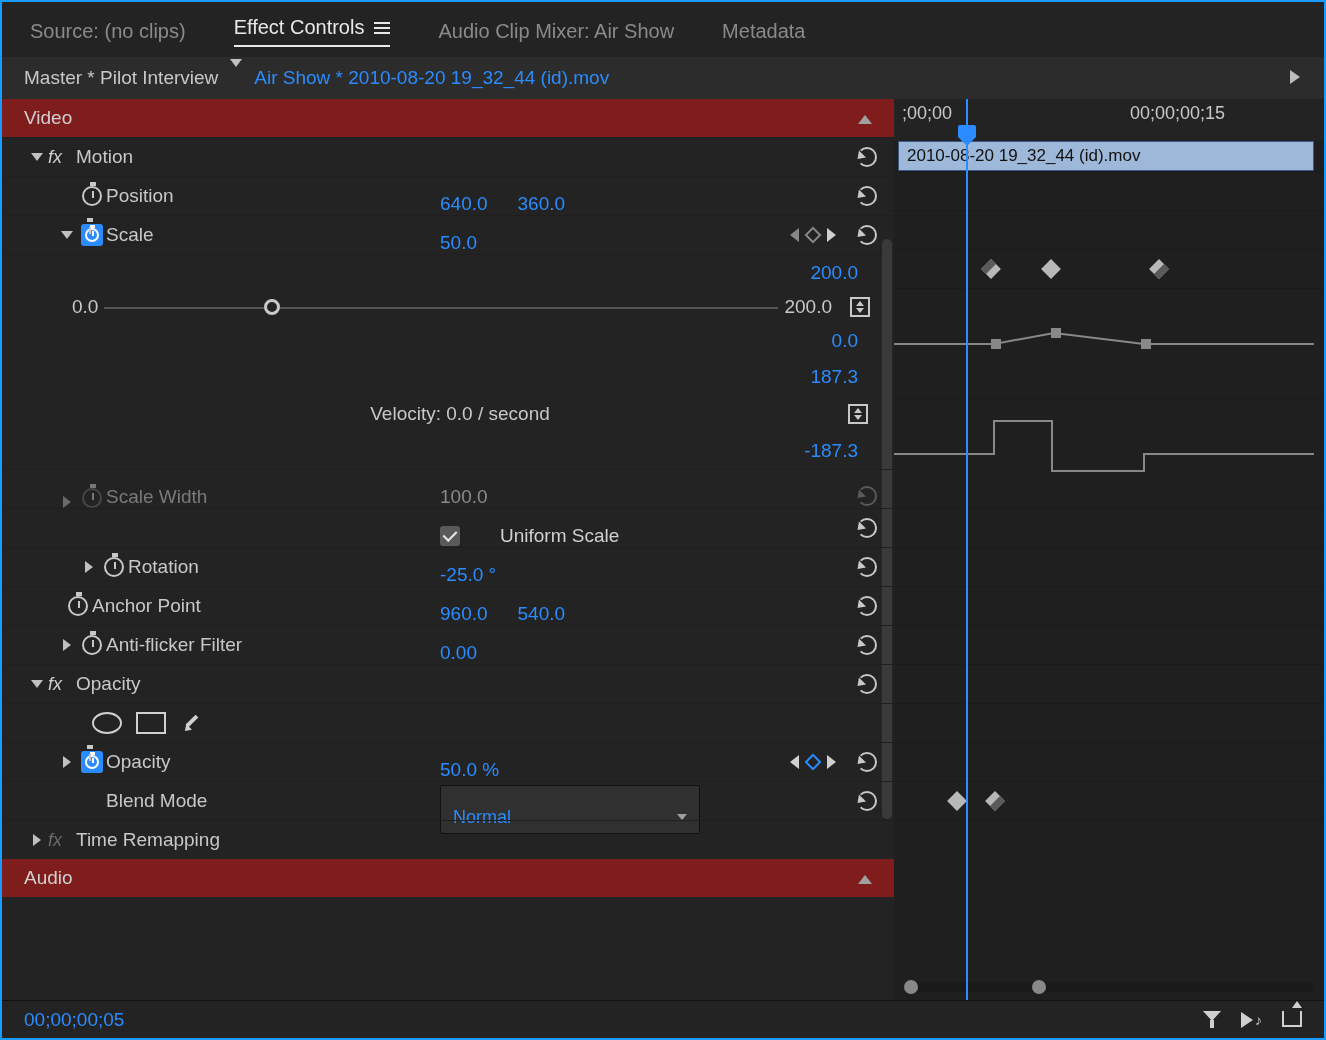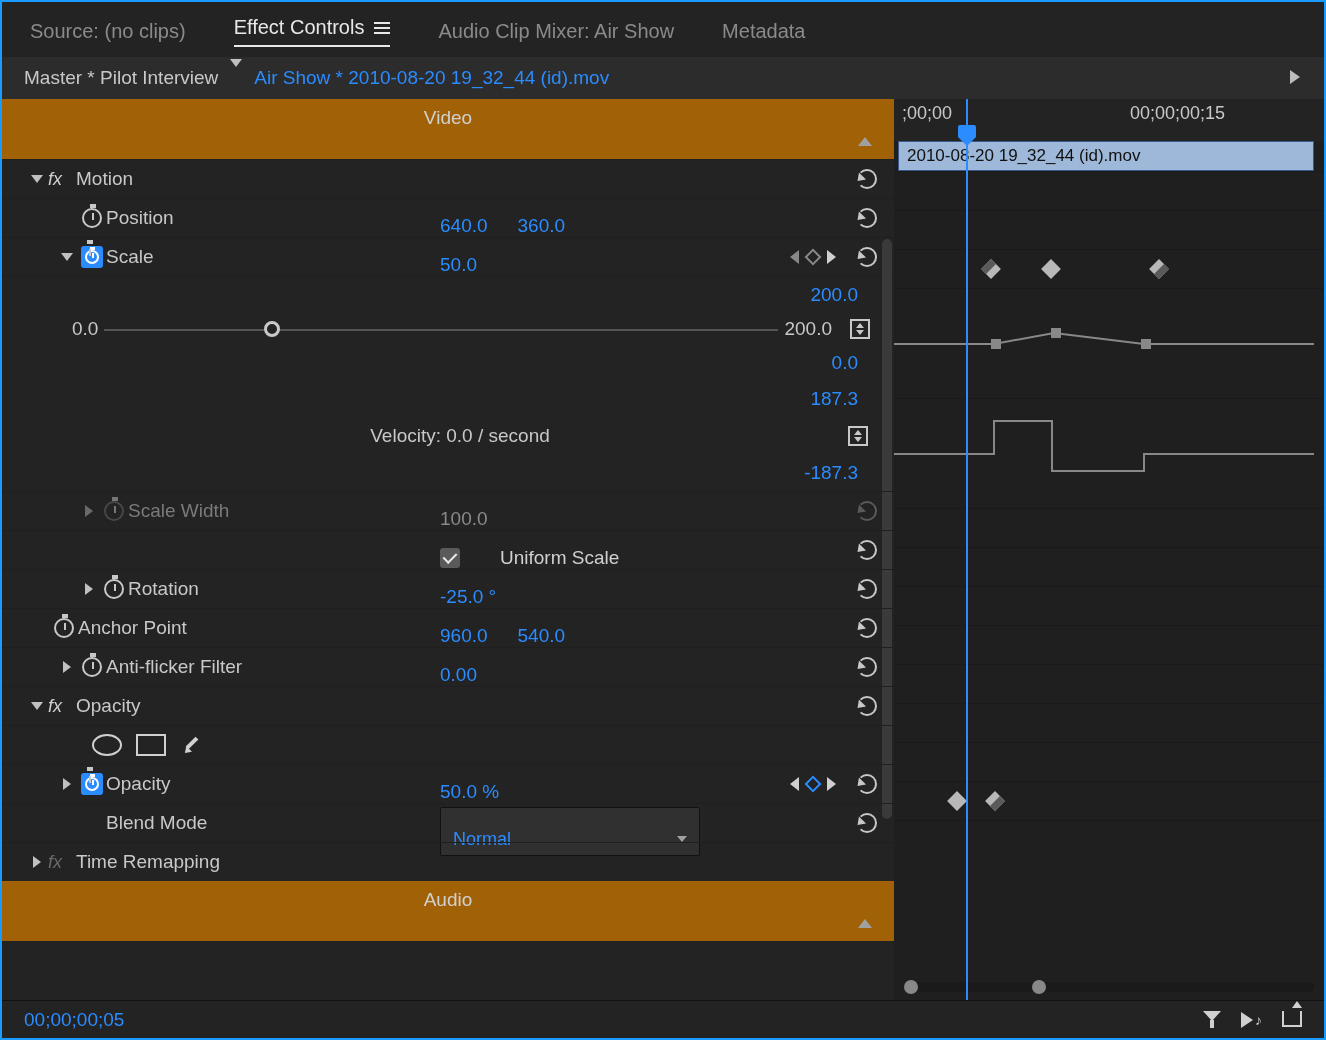--- a/index.html
+++ b/index.html
@@ -18,21 +18,21 @@
 .subhdr .blue { color: #2a8cff; }
 .subhdr .chev { margin: 0 12px; color: #bdbdbd; }
 .subhdr .play { margin-left: auto; margin-right: 24px; color: #bdbdbd; }
 
 
 .main { display: flex; flex: 1; overflow: hidden; }
 .left { width: 892px; display: flex; flex-direction: column; position: relative; }
 .right { flex: 1; position: relative; background: #1f1f1f; }
 
 
-.sectionbar { background: #a16207; padding: 8px 22px; font-size: 19px; color: #d0d0d0; display: flex; align-items: center; flex-direction: column; }
+.sectionbar { background: #7f1d1d; padding: 8px 22px; font-size: 19px; color: #d0d0d0; display: flex; align-items: center; }
 .sectionbar .up { margin-left: auto; color: #a0a0a0; }
 .row { display: flex; align-items: center; height: 39px; border-top: 1px solid #1f1f1f; padding-left: 24px; font-size: 19px; color: #c8c8c8; position: relative; }
 .row .tw { width: 22px; display: inline-flex; justify-content: center; cursor: pointer; visibility: hidden; }
 .row .tw.vis { visibility: visible; }
 .row .fx { width: 28px; color: #d0d0d0; font-style: italic; font-size: 18px; }
 .row .sw { width: 28px; display: inline-flex; justify-content: center; }
 .row .lbl { flex-shrink: 0; }
 .row .vals { position: absolute; left: 438px; display: flex; gap: 30px; }
 .row .vals span { color: #2a8cff; cursor: ew-resize; margin-top: 16px; }
 .row .vals.muted span { color: #8a8a8a; }
@@ -249,21 +249,21 @@
           <span class="expand" style="margin-left:auto;margin-right:2px;">
               <span class="a u"></span>
               <span class="a d"></span>
             </span>
         </div>
         <div class="sliderrow">
           <span class="valr">-187.3</span>
         </div>
       </div>
 
-      <div class="row dim" style="padding-left:76px;">
+      <div class="row dim" style="padding-left:54px;align-items:flex-end;">
         <span class="tw vis">
             <span class="twr" style="border-left-color:#6a6a6a;"></span>
           </span>
         <span class="sw">
             <span class="stopwatch" style="border-color:#6a6a6a;"></span>
           </span>
         <span class="lbl">Scale Width</span>
         <span class="vals muted">
           <span>100.0</span>
         </span>
@@ -285,21 +285,21 @@
         <span class="sw">
             <span class="stopwatch"></span>
           </span>
         <span class="lbl">Rotation</span>
         <span class="vals">
           <span>-25.0 °</span>
         </span>
         <span class="reset"><span class="resetic"></span></span>
       </div>
 
-      <div class="row" style="padding-left:26px;">
+      <div class="row" style="padding-left:40px;">
         <span class="tw"></span>
         <span class="sw">
             <span class="stopwatch"></span>
           </span>
         <span class="lbl">Anchor Point</span>
         <span class="vals">
           <span>960.0</span>
           <span>540.0</span>
         </span>
         <span class="reset"><span class="resetic"></span></span>

